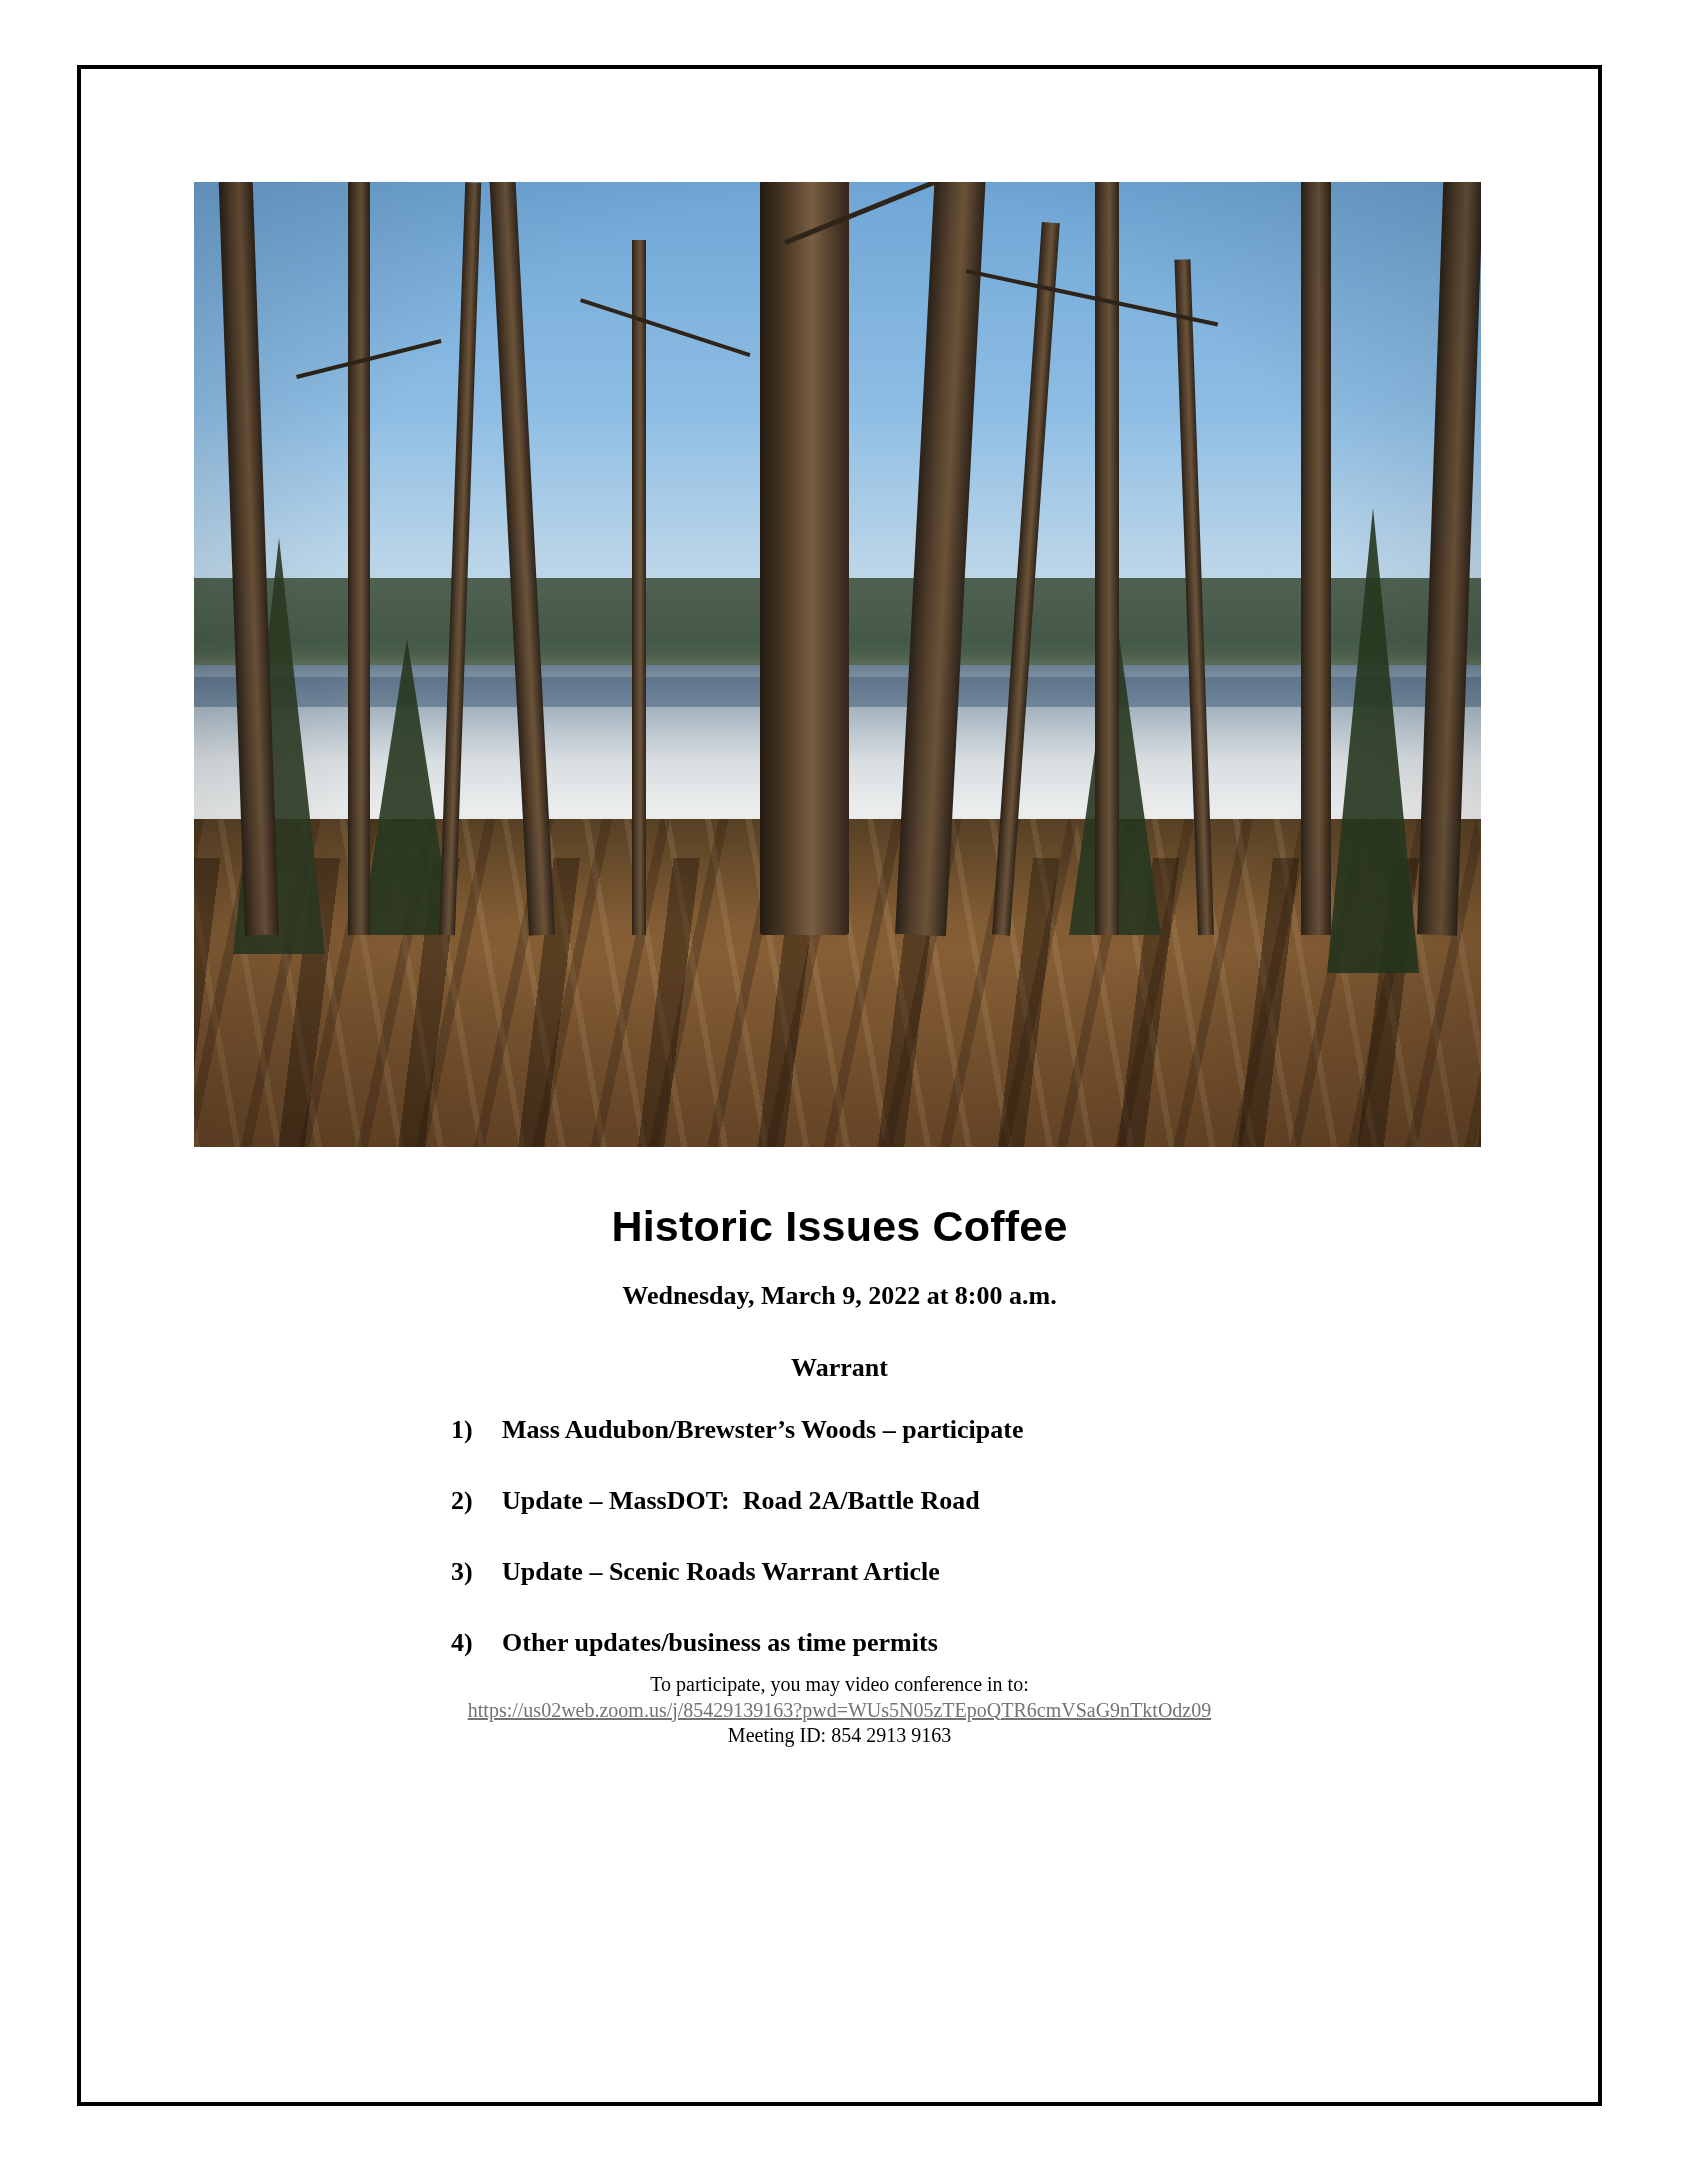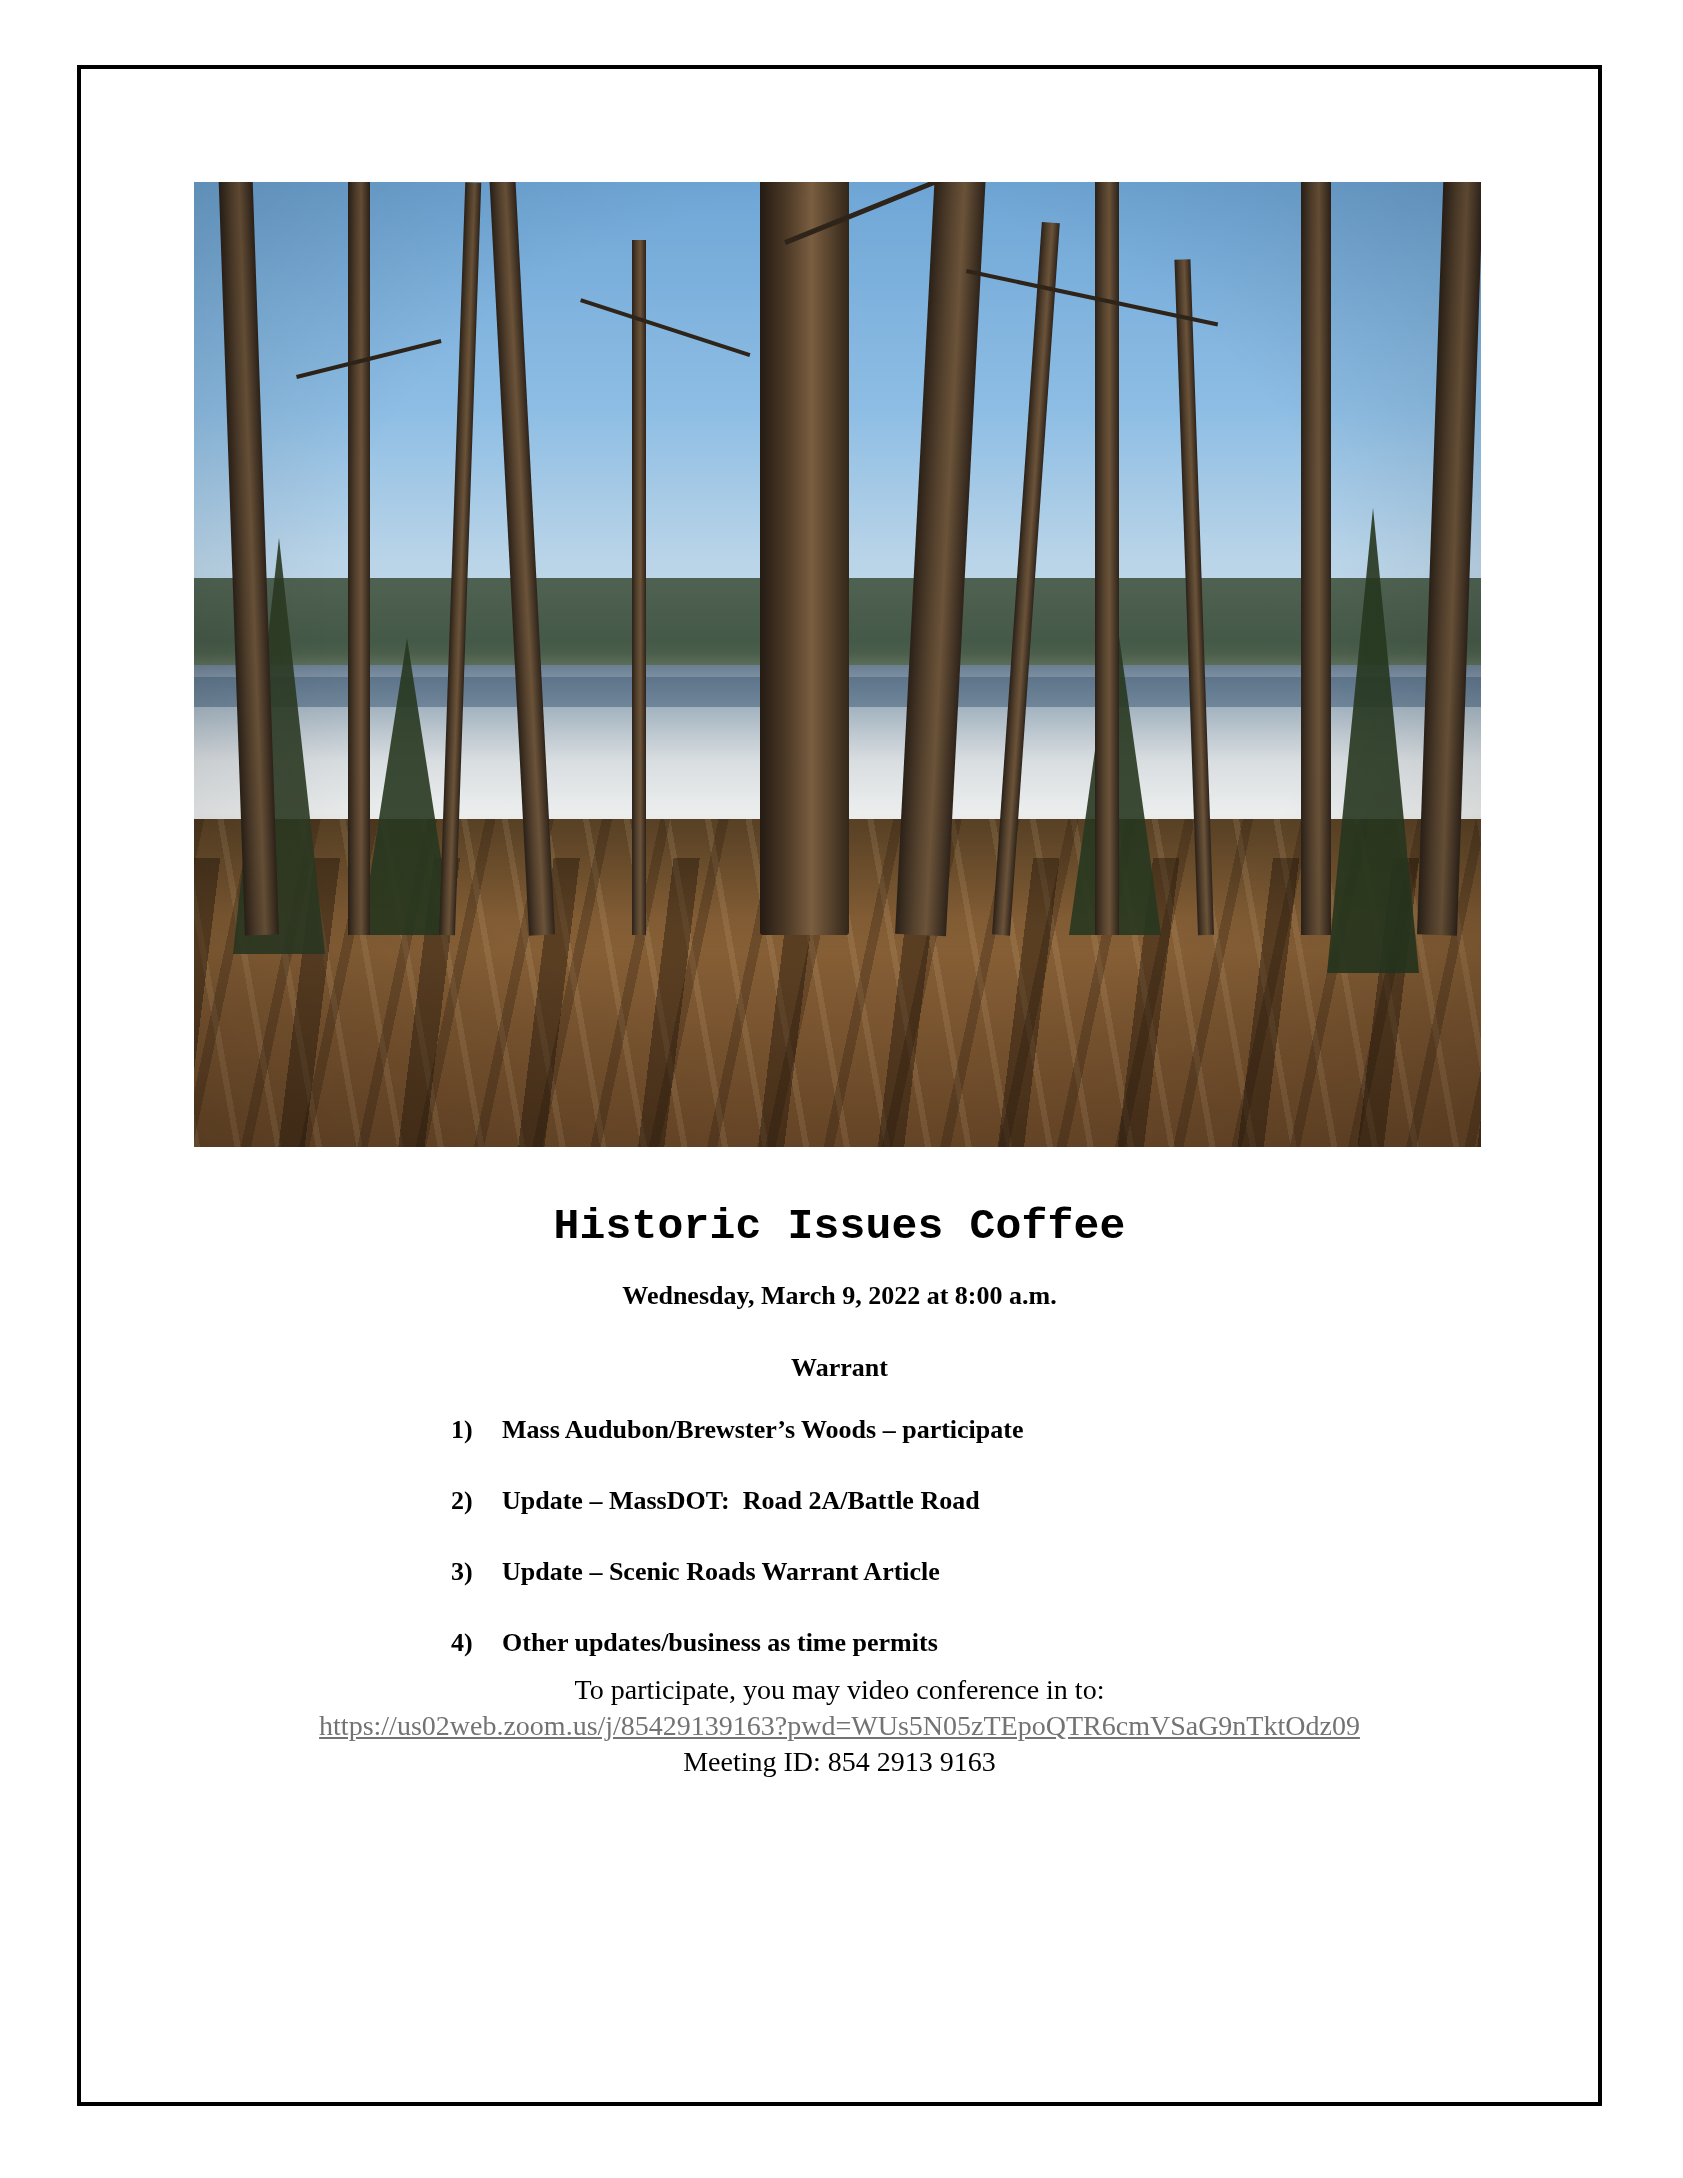--- a/index.html
+++ b/index.html
@@ -154,21 +154,21 @@
     inset: 0;
     background: radial-gradient(ellipse at 50% 45%, rgba(0,0,0,0) 55%, rgba(0,0,0,.18) 100%);
   }
 
   
   .title {
     position: absolute;
     left: 0; top: 1119px;
     width: 1489px;
     text-align: center;
-    font-family: Liberation Mono, monospace;
+    font-family: Liberation Sans, sans-serif;
     font-weight: bold;
     font-size: 43px;
     letter-spacing: 0.2px;
   }
   .subtitle {
     position: absolute;
     left: 0; top: 1198px;
     width: 1489px;
     text-align: center;
     font-weight: bold;
@@ -198,21 +198,21 @@
   }
   .agenda-num {
     width: 51px;
     flex: none;
   }
   .footer {
     position: absolute;
     left: 0; top: 1589px;
     width: 1489px;
     text-align: center;
-    font-size: 28px;
+    font-size: 20px;
     line-height: 1.28;
   }
   .footer-line { display: block; }
   .zoom-link {
     color: #737373;
     text-decoration: underline;
     word-break: break-all;
   }
 </style>
 </head>

